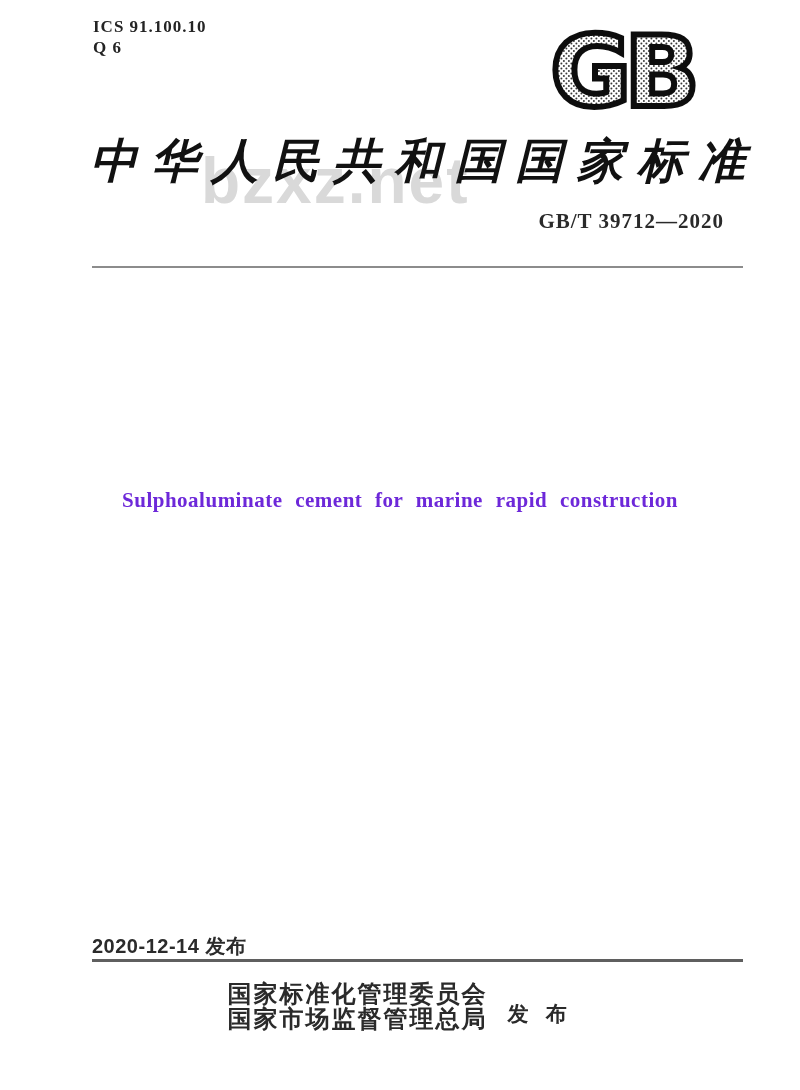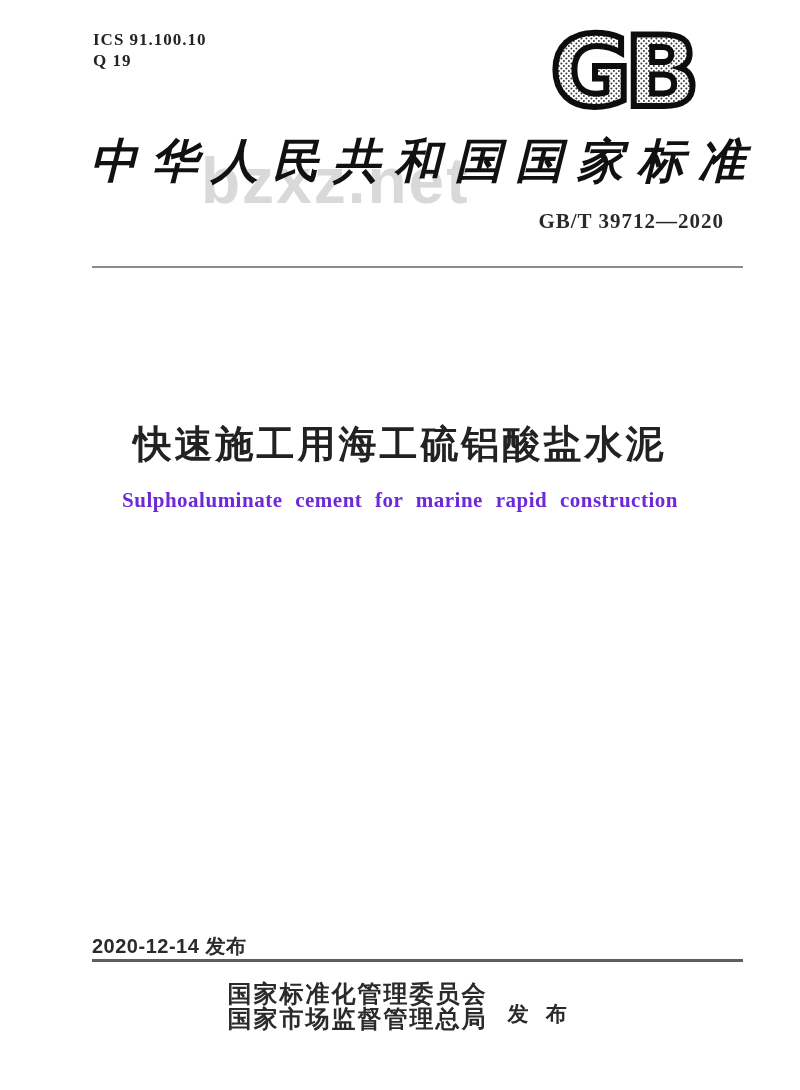--- a/index.html
+++ b/index.html
@@ -8,21 +8,21 @@
     width:800px;height:1090px;
     background:#ffffff;
     overflow:hidden;
     font-family:"Liberation Serif","DejaVu Serif",serif;
     color:#1c1c1c;
   }
   
   .ics-block{
     position:absolute;left:93px;top:16px;
     font-weight:bold;font-size:17px;line-height:21px;
-    letter-spacing:1px;color:#242424;margin-top:13px;
+    letter-spacing:1px;color:#242424;
   }
   
   .gb-logo{position:absolute;left:540px;top:22px;width:164px;height:96px;}
   
   .heading{
     position:absolute;left:90px;top:136px;width:655px;
     font-size:47px;font-weight:bold;line-height:50px;
     white-space:nowrap;
     text-align:justify;text-align-last:justify;
     color:#111;z-index:2;font-style:italic;
@@ -80,21 +80,21 @@
     margin-top:10px;
   }
 </style>
 </head>
 <body>
 
 <div class="page">
 
   <div class="ics-block">
     <div>ICS 91.100.10</div>
-    <div>Q 19</div>
+    <div>Q 6</div>
   </div>
 
   <svg class="gb-logo" viewBox="0 0 164 96" xmlns="http://www.w3.org/2000/svg">
     <defs>
       <pattern id="hatch" width="5" height="5" patternUnits="userSpaceOnUse">
         <rect width="5" height="5" fill="#ffffff"></rect>
         <circle cx="1.4" cy="1.4" r="1" fill="#3a3a3a"></circle>
         <circle cx="3.9" cy="3.9" r="1" fill="#3a3a3a"></circle>
       </pattern>
     </defs>
@@ -102,21 +102,20 @@
   </svg>
 
   <div class="watermark">bzxz.net</div>
 
   <div class="heading">中华人民共和国国家标准</div>
 
   <div class="std-number">GB/T 39712—2020</div>
 
   <div class="rule-top"></div>
 
-  <div class="title-zh">快速施工用海工硫铝酸盐水泥</div>
 
   <div class="title-en">Sulphoaluminate cement for marine rapid construction</div>
 
   <div class="date-row">
     <div>
       <span>2020-12-14</span>
       <span>发布</span>
     </div>
   </div>
 

